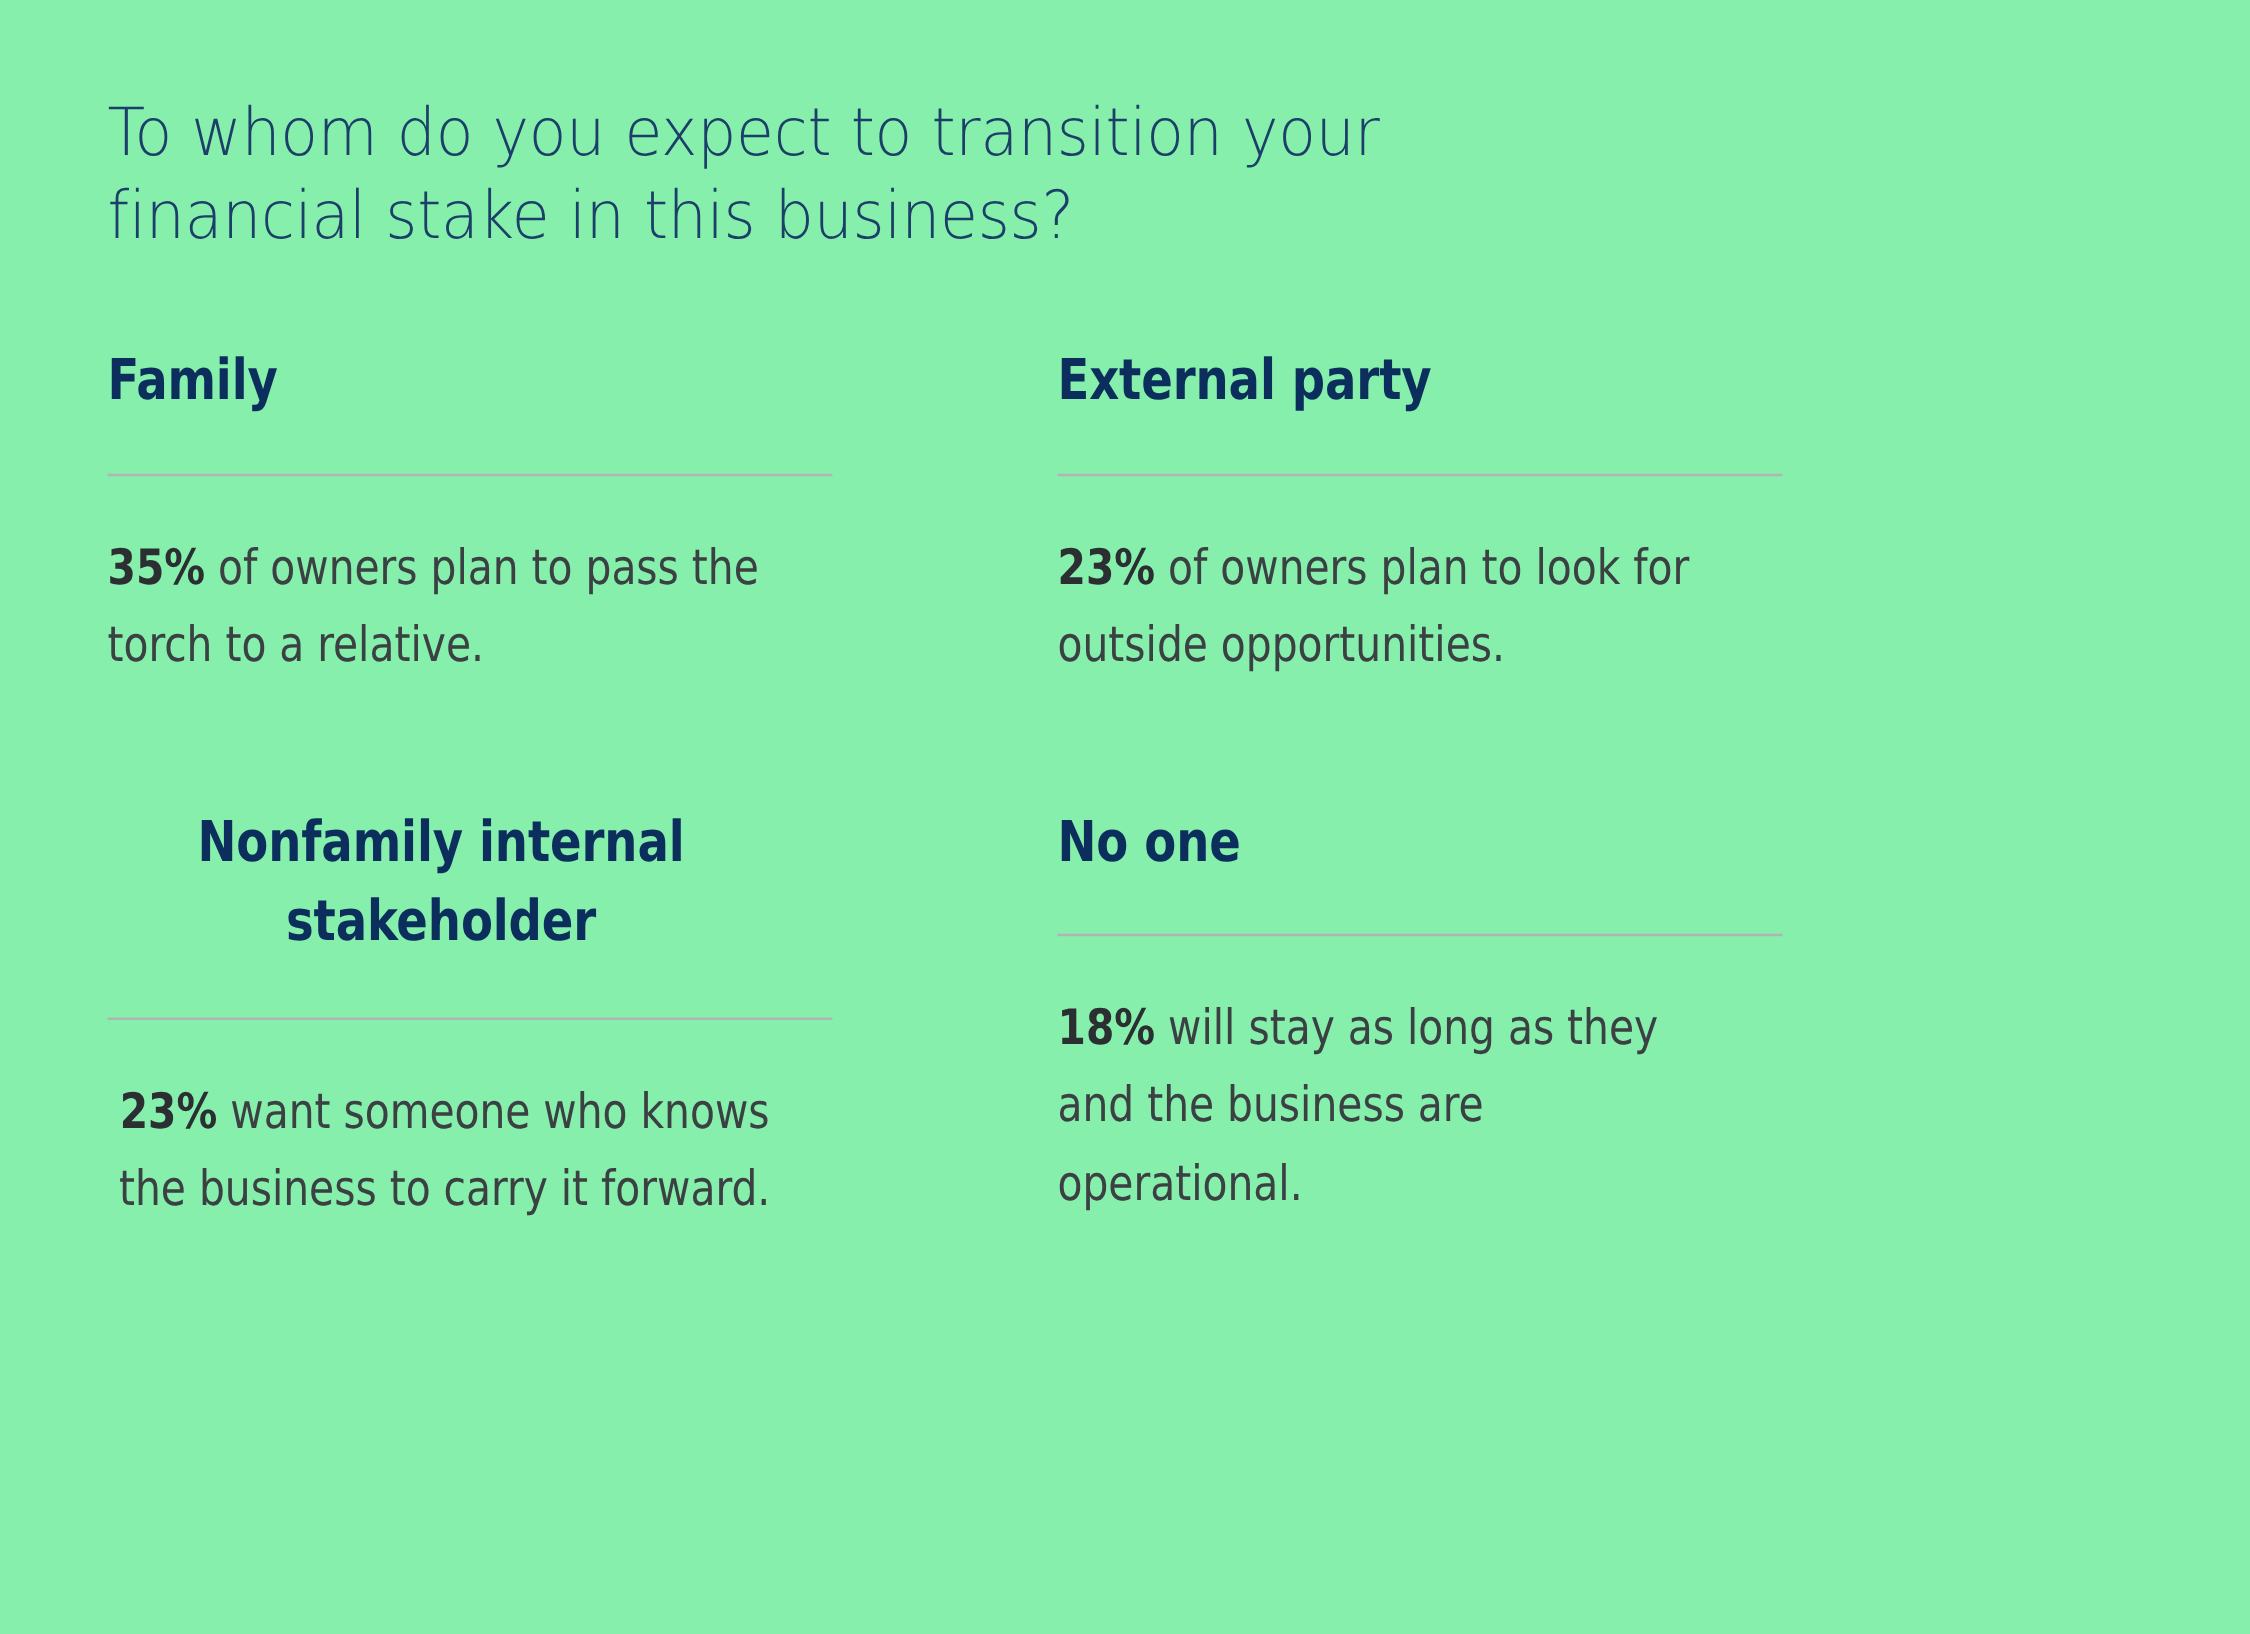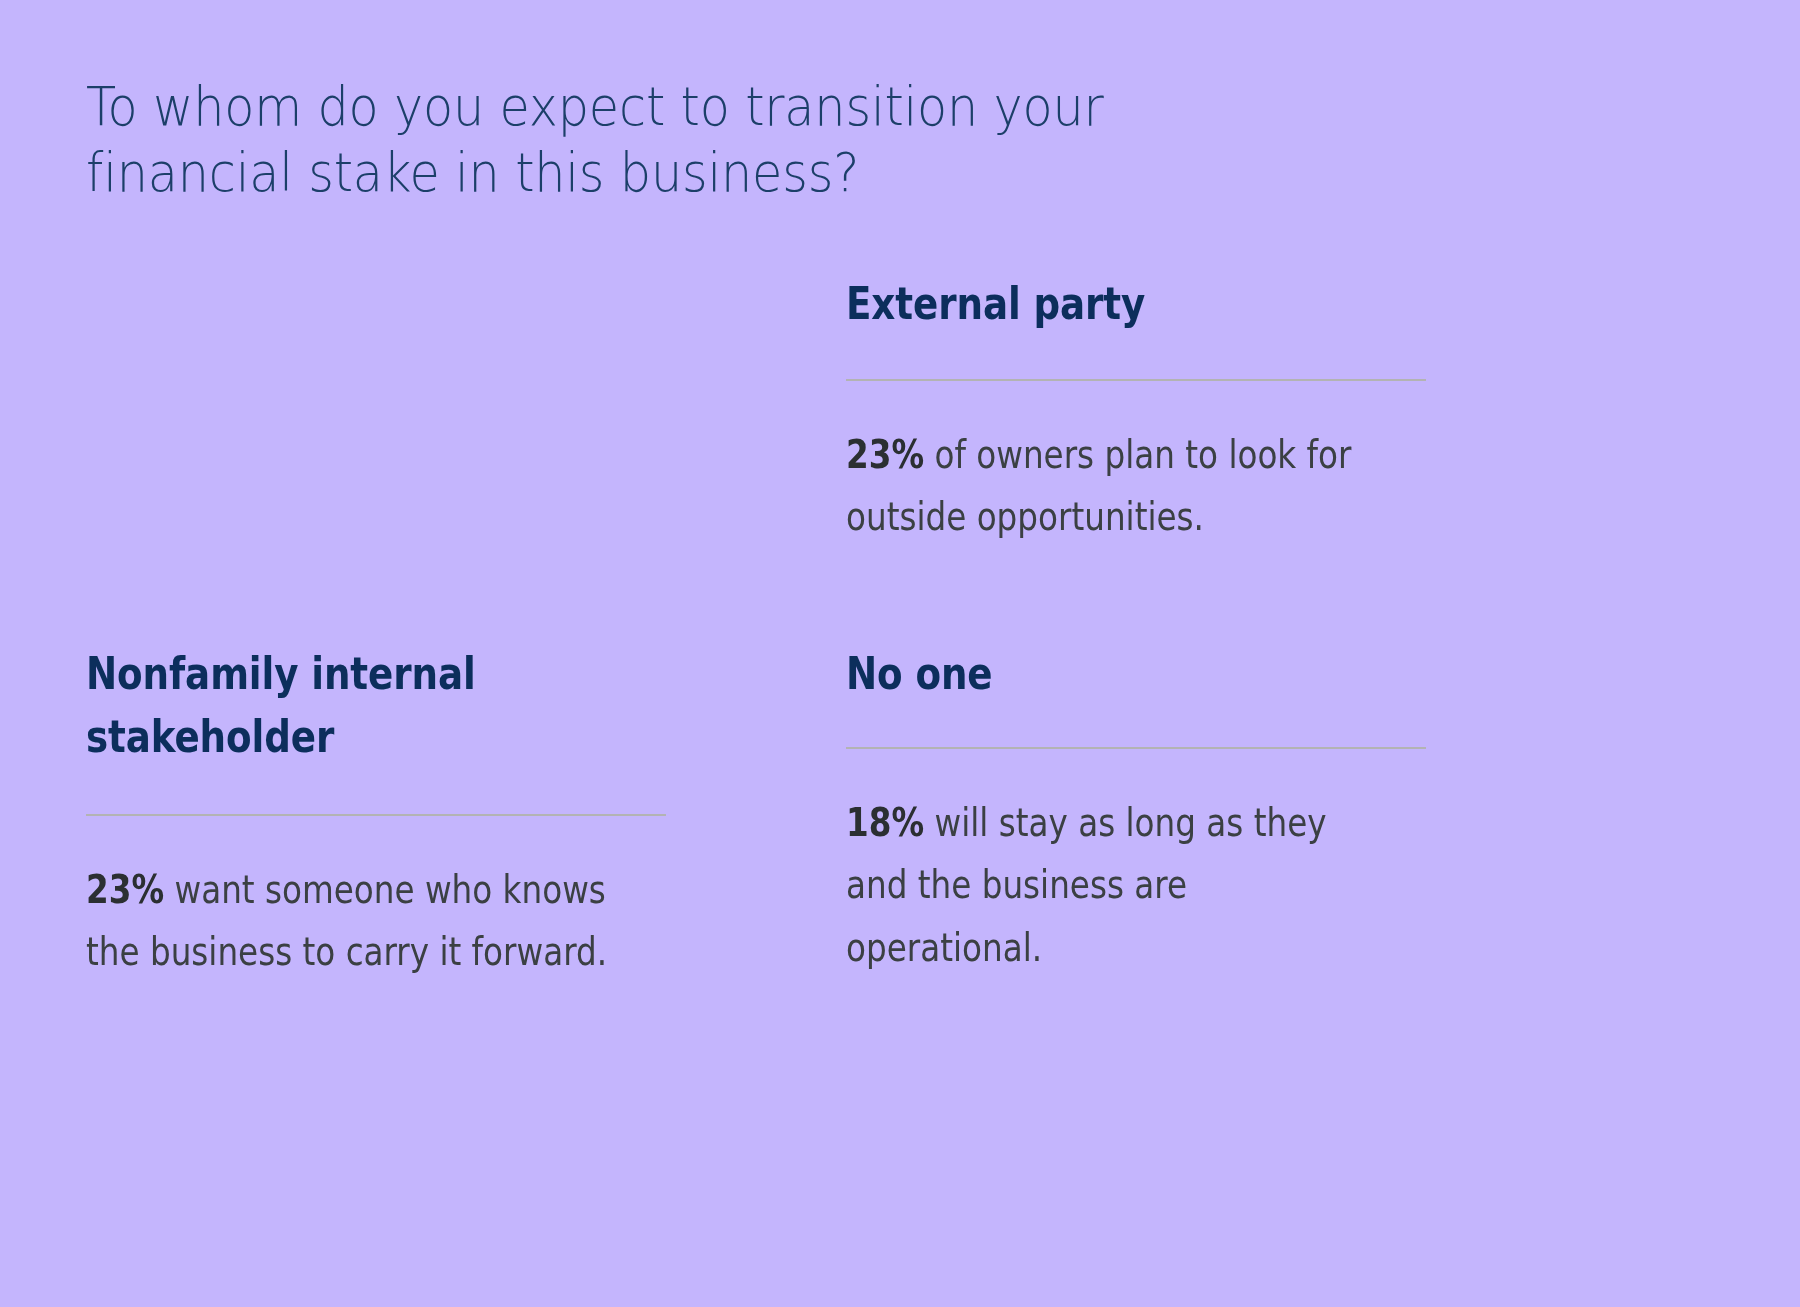--- a/index.html
+++ b/index.html
@@ -13,21 +13,21 @@
     background: #f1f2f2;
     font-family: "Liberation Sans", sans-serif;
     -webkit-font-smoothing: antialiased;
     overflow: hidden;
   }
 
   .infographic {
     position: relative;
     width: 1800px;
     height: 1307px;
-    background: #c4b5fd;
+    background: #86efac;
     box-sizing: border-box;
     padding: 0;
     text-decoration: underline;
   }
 
   
   .question-title {
     position: absolute;
     left: 86px;
     top: 74px;
@@ -62,21 +62,21 @@
   }
 
   .card-col-left  { grid-column: 1; }
   .card-col-right { grid-column: 3; margin-left: 28px; }
   .card-row-1 { grid-row: 1; }
   .card-row-2 { grid-row: 2; }
 
   
   .card-family      { height: 370px; }
   .card-external    { height: 370px; }
-  .card-nonfamily   { height: 330px; }
+  .card-nonfamily   { height: 330px; text-align: center; }
   .card-noone       { height: 330px; }
 
   .card-inner {
     display: flex;
     flex-direction: column;
     height: 100%;
   }
 
   .card-heading {
     margin: 0;
@@ -125,20 +125,29 @@
 </style>
 </head>
 <body>
 
 <div class="infographic">
 
   <h1 class="question-title">To whom do you expect to transition your financial stake in this business?</h1>
 
   <div class="cards">
 
+    <div class="card card-col-left card-row-1 card-family">
+      <div class="card-inner">
+        <h2 class="card-heading">Family</h2>
+        <div class="divider"></div>
+        <p class="card-body">
+          <span class="stat">35%</span><span> of owners plan to pass the torch to a relative.</span>
+        </p>
+      </div>
+    </div>
 
     <div class="card card-col-right card-row-1 card-external">
       <div class="card-inner">
         <h2 class="card-heading">External party</h2>
         <div class="divider"></div>
         <p class="card-body">
           <span class="stat">23%</span><span> of owners plan to look for outside opportunities.</span>
         </p>
       </div>
     </div>

